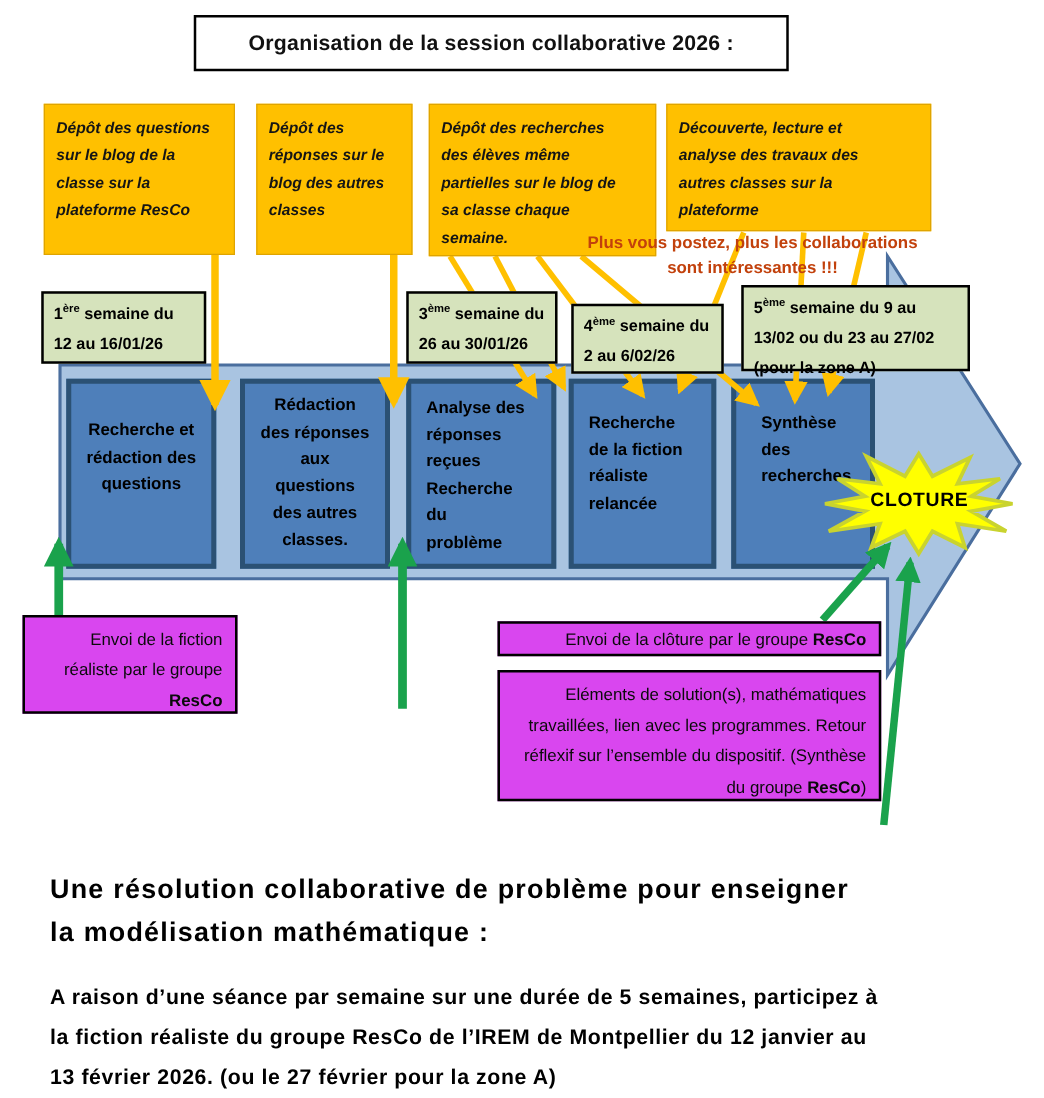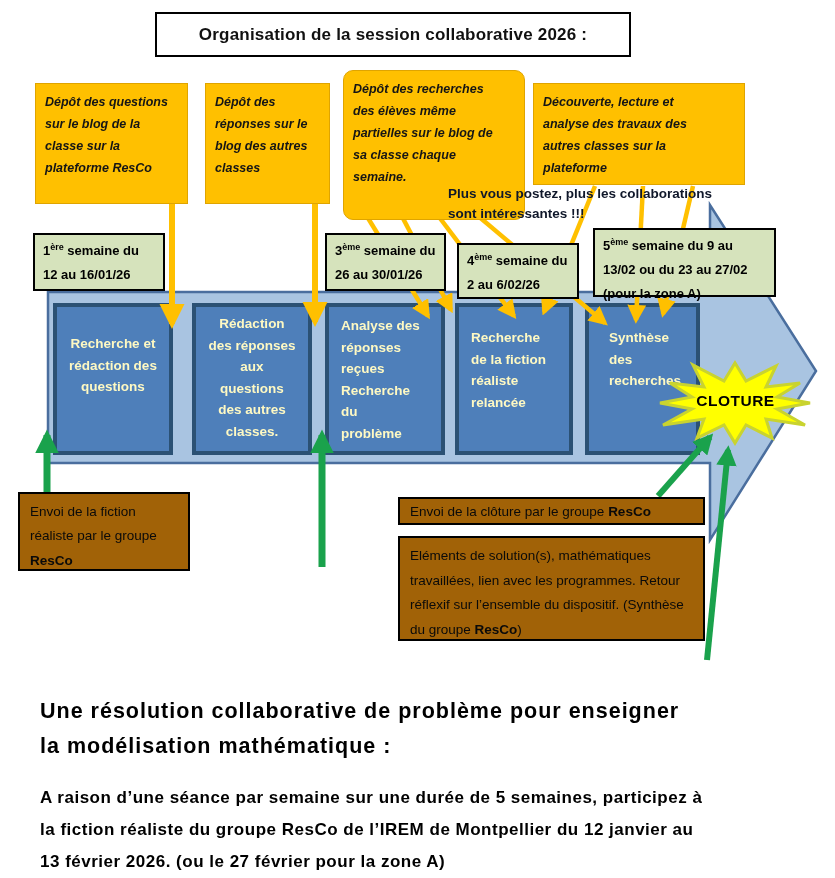--- a/index.html
+++ b/index.html
@@ -10,46 +10,46 @@
 
   .title-box{left:155px;top:12px;width:476px;height:45px;border:2px solid #000;
     display:flex;align-items:center;justify-content:center;z-index:6;
     font-weight:bold;font-size:17px;color:#111;letter-spacing:.2px;}
 
   .onote{background:#FFC000;border:1px solid #dfa400;color:#151515;
     font-weight:bold;font-style:italic;font-size:12.5px;line-height:1.76;
     padding:7px 0 6px 9px;white-space:pre-line;z-index:6;}
   .onote1{left:35px;top:83px;width:153px;height:121px;}
   .onote2{left:205px;top:83px;width:125px;height:121px;}
-  .onote3{left:343px;top:70px;width:182px;height:150px;border-radius:10px;}
+  .onote3{left:343px;top:83px;width:182px;height:122px;}
   .onote4{left:533px;top:83px;width:212px;height:102px;}
 
-  .posting-note{left:448px;top:184px;width:308px;z-index:6;
-    font-weight:bold;font-size:13.5px;line-height:1.45;color:#0f172a;white-space:pre-line;}
+  .posting-note{left:448px;top:184px;width:308px;text-align:center;z-index:6;
+    font-weight:bold;font-size:13.5px;line-height:1.45;color:#c2410c;white-space:pre-line;}
 
   .week{background:#D6E3BC;border:2px solid #000;color:#000;font-weight:bold;
     font-size:13px;line-height:1.85;padding:4px 6px 2px 8px;white-space:pre-line;z-index:4;}
   .week sup{font-size:9px;vertical-align:super;line-height:0;}
   .week1{left:33px;top:233px;width:132px;height:58px;}
   .week2{left:178px;top:238px;width:132px;height:58px;}
   .week3{left:325px;top:233px;width:121px;height:58px;}
   .week4{left:457px;top:243px;width:122px;height:56px;}
   .week5{left:593px;top:228px;width:183px;height:69px;}
 
-  .phase{background:#4E7FBA;border:4px solid #2B5174;color:#fef9c3;font-weight:bold;
+  .phase{background:#4E7FBA;border:4px solid #2B5174;color:#000000;font-weight:bold;
     font-size:13.5px;line-height:1.6;white-space:pre-line;z-index:2;top:303px;height:152px;}
   .phase-c{text-align:center;}
   .phase1{left:53px;width:120px;padding-top:26px;}
   .phase2{left:192px;width:120px;padding-top:6px;}
   .phase3{left:325px;width:120px;padding:8px 4px 0 12px;text-align:left;}
   .phase4{left:455px;width:118px;padding:20px 4px 0 12px;text-align:left;}
   .phase5{left:585px;width:115px;padding:20px 4px 0 20px;text-align:left;}
 
-  .gnote{background:#a16207;border:2px solid #000;color:#0a0a0a;
-    font-size:13.5px;line-height:1.8;padding:6px 10px;z-index:6;}
+  .gnote{background:#d946ef;border:2px solid #000;color:#0a0a0a;
+    font-size:13.5px;line-height:1.8;padding:6px 10px;z-index:6;text-align:right;}
   .gnote .b{font-weight:bold;}
   .gnote .u{text-decoration:underline;}
   .gnote1{left:18px;top:492px;width:172px;height:79px;}
   .gnote2{left:205px;top:495px;width:169px;height:77px;}
   .gnote3{left:398px;top:497px;width:307px;height:28px;padding:3px 10px;line-height:1.5;}
   .gnote4{left:398px;top:536px;width:307px;height:105px;line-height:1.82;}
 
   .cloture{left:678px;top:392px;width:115px;text-align:center;z-index:6;
     font-weight:bold;font-size:15.5px;color:#000;letter-spacing:.5px;}
 

